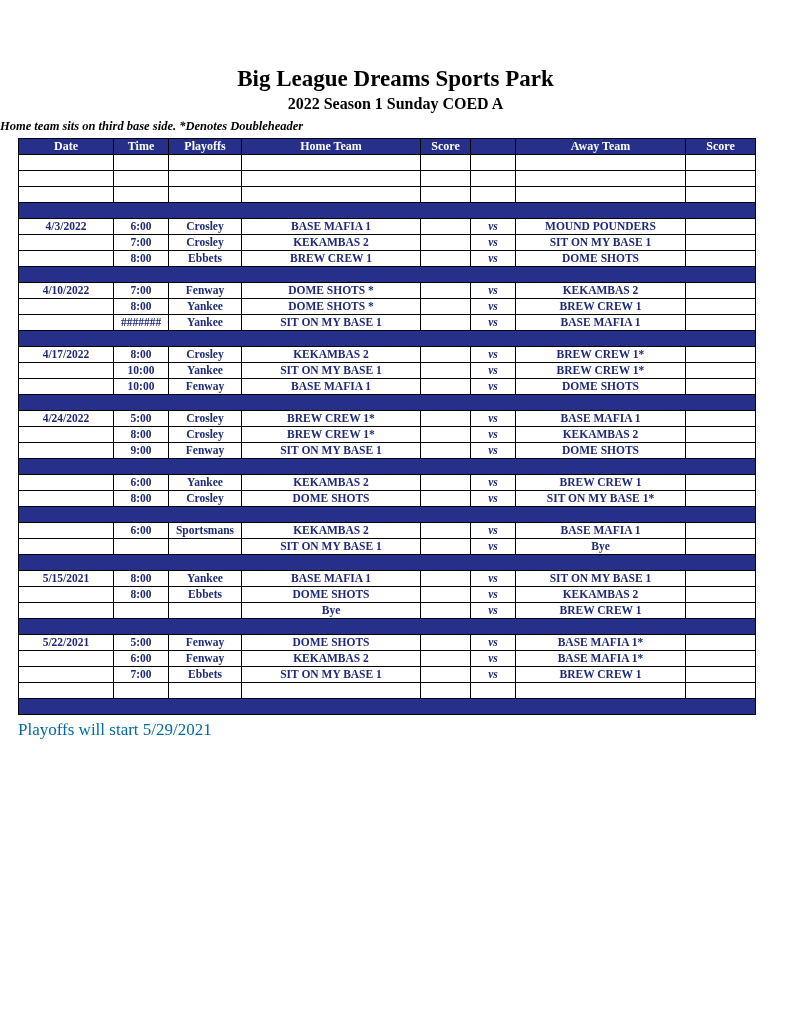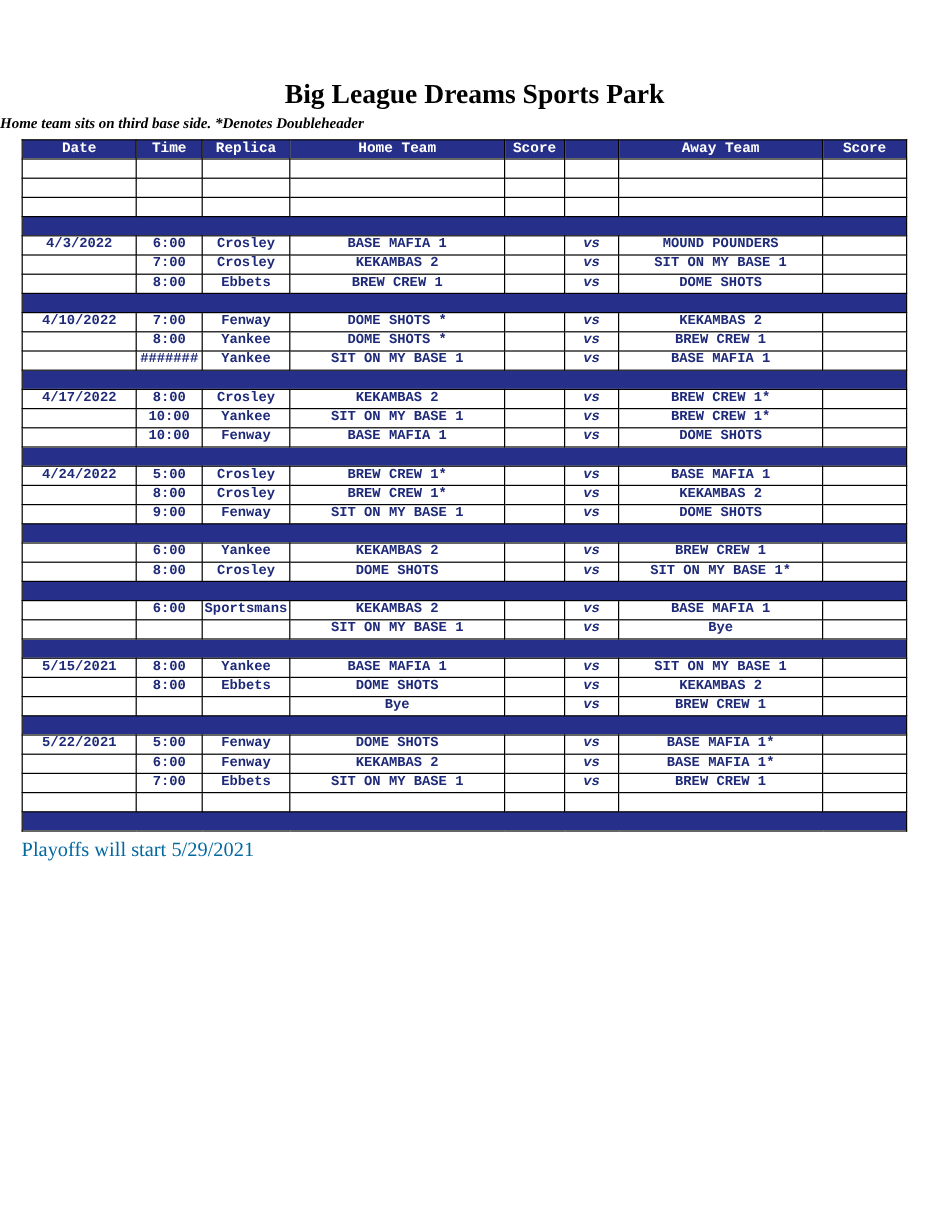--- a/index.html
+++ b/index.html
@@ -45,21 +45,20 @@
     font-size: 12.5px;
     color: #000000;
     margin: 5px 0 5px 0;
     line-height: 1.15;
   }
   table.schedule {
     border-collapse: collapse;
     table-layout: fixed;
     width: 737px;
     margin-left: 18px;
-    font-family: Liberation Mono, monospace;
   }
   table.schedule th,
   table.schedule td {
     border: 1px solid #000000;
     height: 16px;
     padding: 0 1px;
     font-weight: bold;
     font-size: 11.5px;
     color: var(--data-text);
     text-align: center;
@@ -85,38 +84,39 @@
     font-weight: normal;
     font-size: 17px;
     color: #0369a1;
   }
 </style>
 </head>
 <body>
 
 <div class="page">
   <h1 class="title">Big League Dreams Sports Park</h1>
+  <h2 class="subtitle">2022 Season 1 Sunday COED A</h2>
   <div class="note">Home team sits on third base side.  *Denotes Doubleheader</div>
 
   <table class="schedule">
     <colgroup>
         <col style="width: 95px;">
         <col style="width: 55px;">
         <col style="width: 73px;">
         <col style="width: 179px;">
         <col style="width: 50px;">
         <col style="width: 45px;">
         <col style="width: 170px;">
         <col style="width: 70px;">
       </colgroup>
     <thead>
       <tr>
           <th>Date</th>
           <th>Time</th>
-          <th>Replica</th>
+          <th>Playoffs</th>
           <th>Home Team</th>
           <th>Score</th>
           <th></th>
           <th>Away Team</th>
           <th>Score</th>
         </tr>
     </thead>
     <tbody>
         <tr>
           <td></td>

